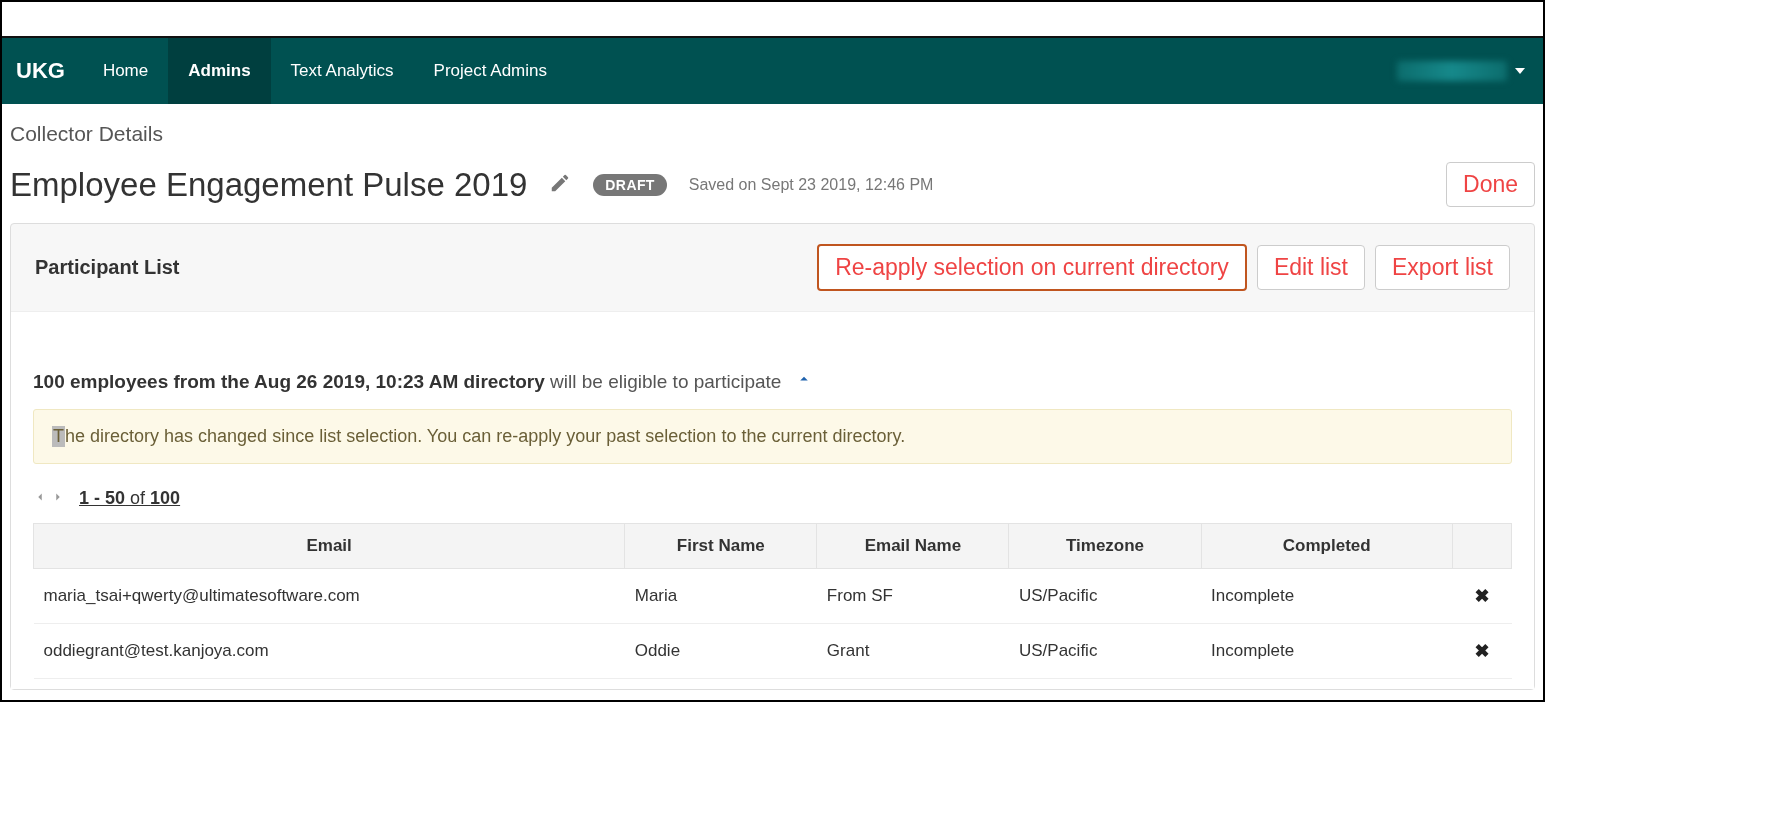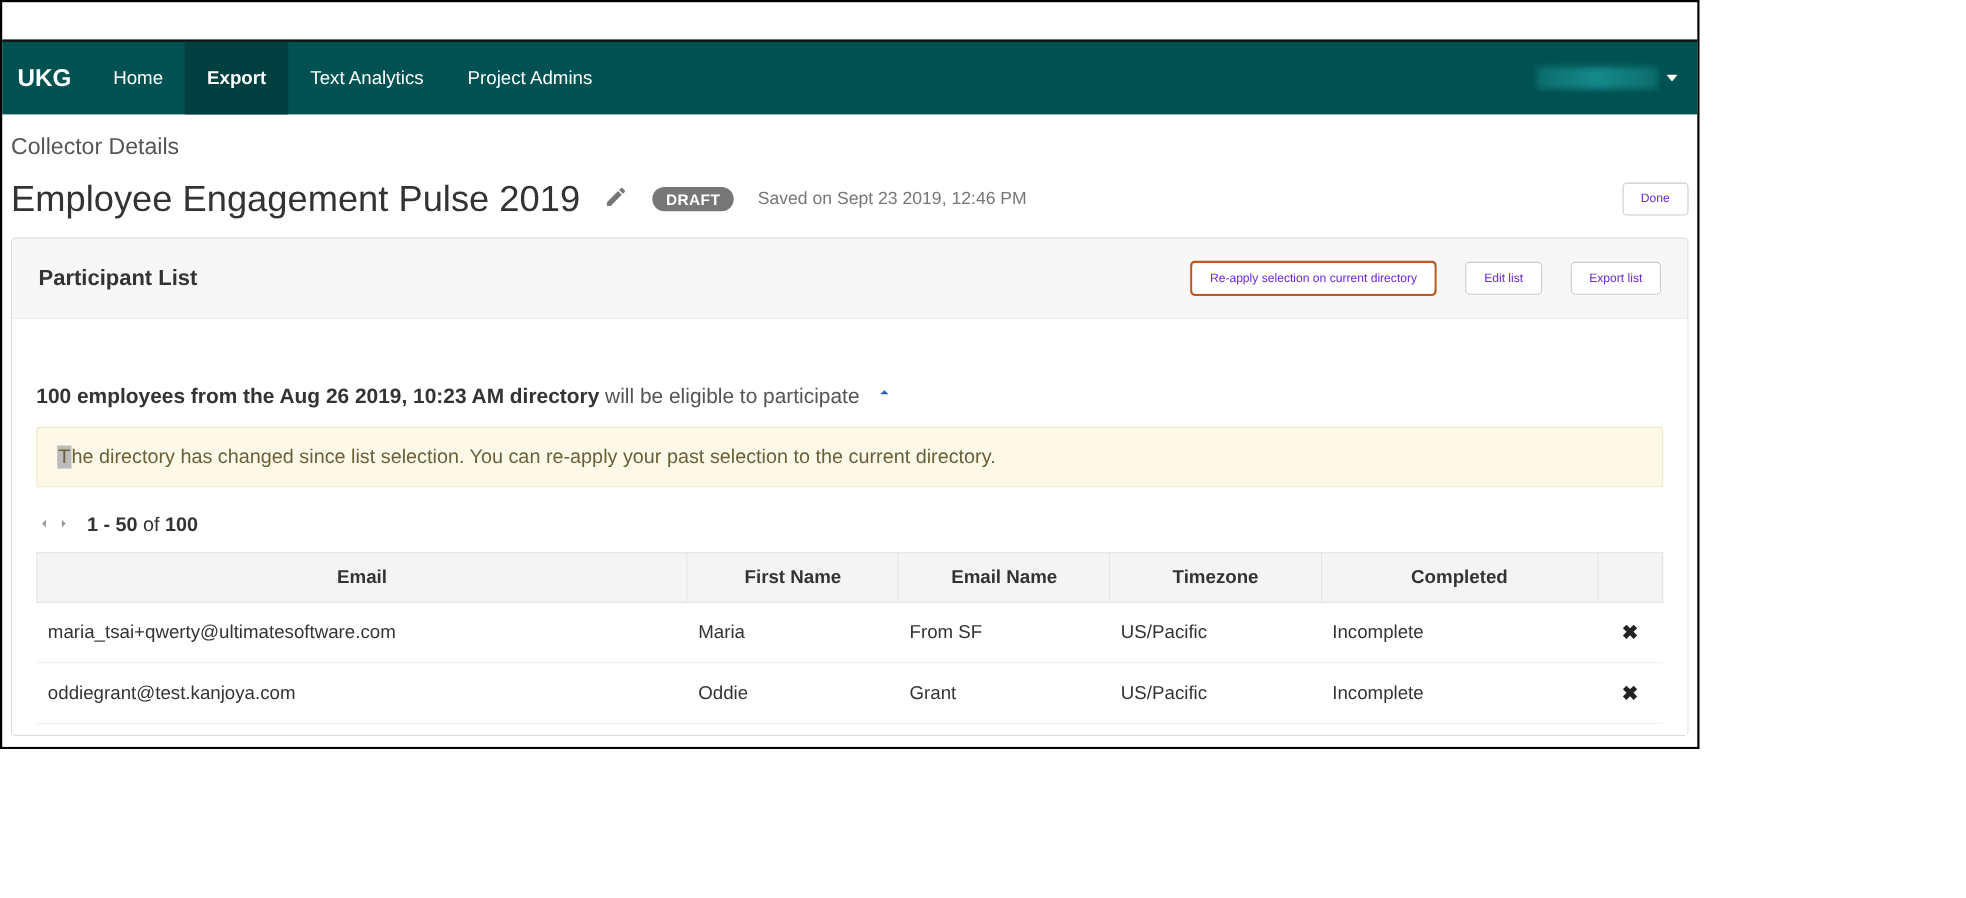--- a/index.html
+++ b/index.html
@@ -99,36 +99,36 @@
   .saved-text {
     color: #777;
     font-size: 16px;
   }
   .title-spacer { flex: 1; }
   .btn {
     background: #fff;
     border: 1px solid #ccc;
     border-radius: 4px;
     padding: 8px 16px;
-    font-size: 11px;
-    color: #6d28d9;
+    font-size: 23px;
+    color: #ef4444;
     cursor: pointer;
     white-space: nowrap;
   }
   .panel {
     border: 1px solid #ddd;
     border-radius: 4px;
     background: #f7f7f7;
     margin: 0 0 10px 0;
   }
   .panel-header {
     display: flex;
     align-items: center;
     padding: 20px 24px;
-    gap: 26px;
+    gap: 10px;
   }
   .panel-title {
     font-size: 20px;
     font-weight: 700;
     color: #333;
     flex: 1;
   }
   .btn-highlight {
     border: 2px solid #c0551f;
     border-radius: 4px;
@@ -171,21 +171,21 @@
     gap: 14px;
     padding: 20px 0 14px 0;
   }
   .pager-arrows {
     display: flex;
     gap: 4px;
     color: #999;
     font-size: 18px;
   }
   .pager-arrow { cursor: pointer; user-select: none; }
-  .pager-info { font-size: 18px; color: #333; }
+  .pager-info { font-size: 18px; color: #333; text-decoration: underline; }
   .pager-info b { font-weight: 700; }
   .search-wrap {
     position: relative;
   }
   .search-input {
     width: 260px;
     height: 38px;
     border: 1px solid #ccc;
     border-radius: 4px;
     padding: 0 10px 0 32px;
@@ -242,21 +242,21 @@
 
   <div class="topbar">
     <div class="logo">
       <span>UKG</span>
     </div>
     <div class="nav">
       <div class="nav-item">
           <span>Home</span>
         </div>
       <div class="nav-item active">
-          <span>Export</span>
+          <span>Admins</span>
         </div>
       <div class="nav-item">
           <span>Text Analytics</span>
         </div>
       <div class="nav-item">
           <span>Project Admins</span>
         </div>
     </div>
     <div class="topbar-spacer"></div>
     <div class="user-area">

